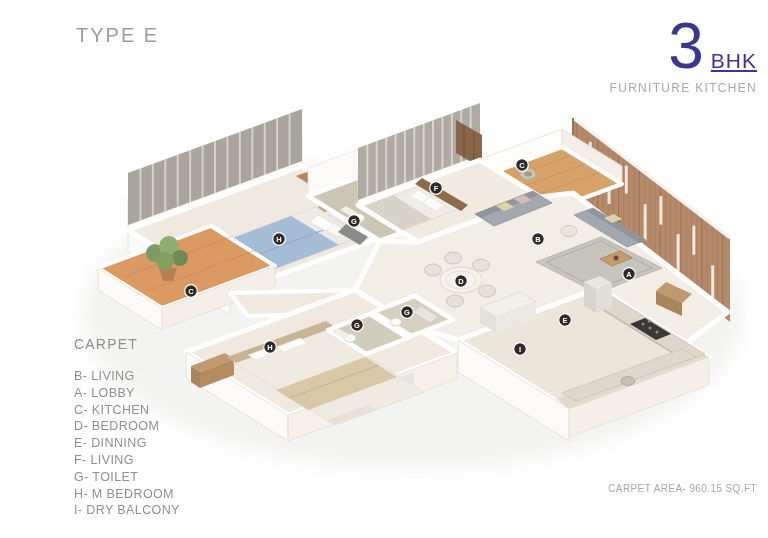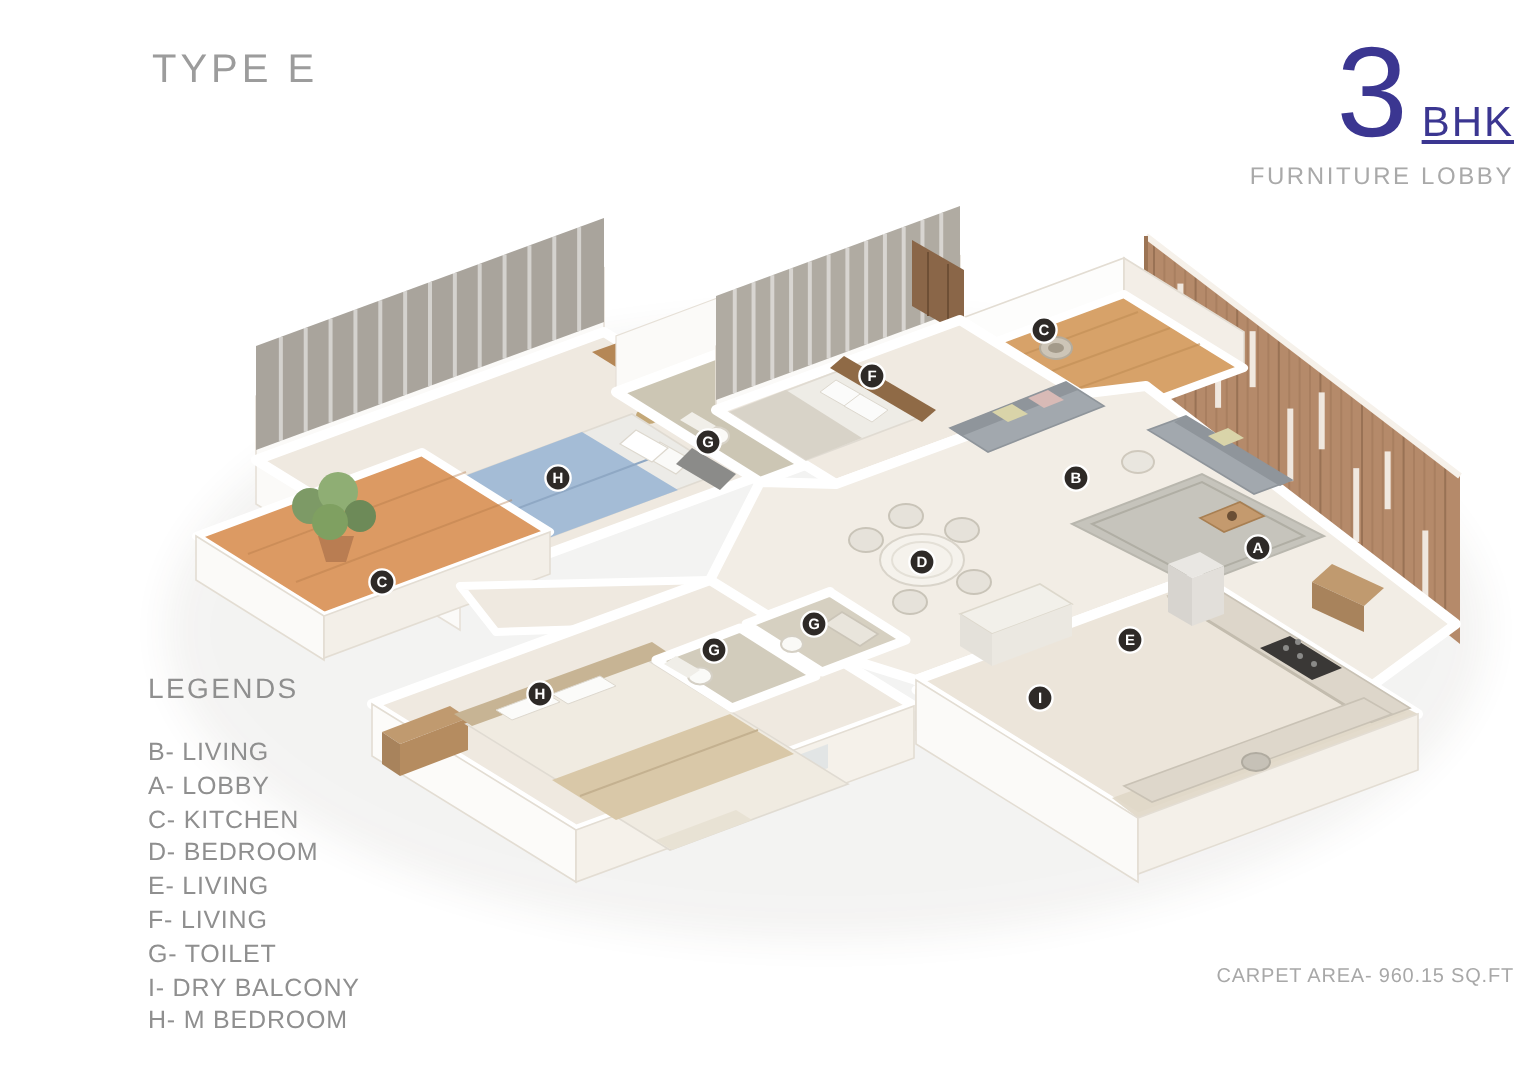--- a/index.html
+++ b/index.html
@@ -26,21 +26,21 @@
 
 <div class="page">
 
   <div class="type-title">TYPE E</div>
 
   <div class="unit-block">
     <div class="unit-row">
       <span class="unit-number">3</span>
       <span class="unit-label">BHK</span>
     </div>
-    <div class="unit-subtitle">FURNITURE LOBBY</div>
+    <div class="unit-subtitle">FURNITURE KITCHEN</div>
   </div>
 
   <svg class="plan-svg" id="plan-svg" viewBox="0 0 768 538">
     <defs>
       <filter id="soft" x="-30%" y="-30%" width="160%" height="160%">
         <feGaussianBlur stdDeviation="9"></feGaussianBlur>
       </filter>
     </defs>
 
     <ellipse cx="385" cy="315" rx="330" ry="155" fill="#4a4233" opacity="0.06" filter="url(#soft)"></ellipse>
@@ -352,29 +352,29 @@
           <text x="242" y="349.7" class="mletter">H</text>
         </g>
         <g>
           <circle cx="492" cy="349" r="6.3" fill="#2e2a27" stroke="#ffffff" stroke-width="1.2"></circle>
           <text x="492" y="351.7" class="mletter">I</text>
         </g>
       </g>
   </svg>
 
   <div class="legend">
-    <p class="legend-title">LEGENDS</p>
+    <p class="legend-title">CARPET</p>
     <ul>
       <li>B- LIVING</li>
       <li>A- LOBBY</li>
       <li>C- KITCHEN</li>
       <li>D- BEDROOM</li>
-      <li>E- LIVING</li>
+      <li>E- DINNING</li>
       <li>F- LIVING</li>
       <li>G- TOILET</li>
+      <li>H- M BEDROOM</li>
       <li>I- DRY BALCONY</li>
-      <li>H- M BEDROOM</li>
     </ul>
   </div>
 
   <div class="carpet">CARPET AREA- 960.15 SQ.FT</div>
 
 </div>
 
 </body></html>

